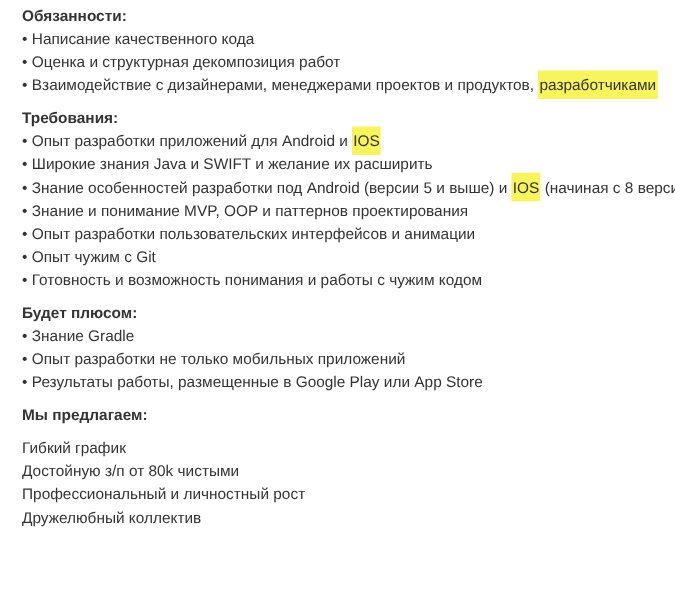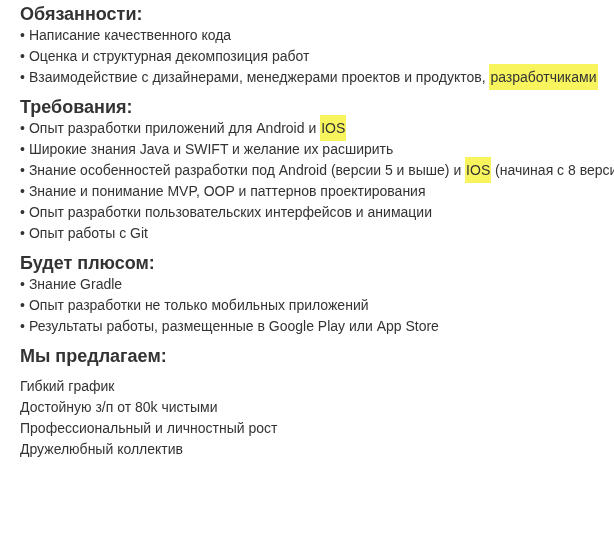--- a/index.html
+++ b/index.html
@@ -18,21 +18,21 @@
   .doc {
     padding: 4px 2px 0 20px;
     font-family: "Liberation Sans", sans-serif;
     font-size: 14px;
     line-height: 21px;
     color: var(--text-color);
   }
   .sec + .sec { margin-top: 9px; }
   .sec-title {
     margin: 0;
-    font-size: 18px;
+    font-size: 14px;
     font-weight: bold;
     line-height: 21px;
   }
   ul.items {
     margin: 0;
     padding: 0;
     list-style: none;
   }
   li.item, .offer-line {
     white-space: nowrap;
@@ -77,21 +77,24 @@
       <li class="item">
         <span class="bullet">•</span><span class="txt">Знание особенностей разработки под Android (версии 5 и выше) и </span><span class="txt hl">IOS</span><span class="txt"> (начиная с 8 версии)</span>
       </li>
       <li class="item">
         <span class="bullet">•</span><span class="txt">Знание и понимание MVP, OOP и паттернов проектирования</span>
       </li>
       <li class="item">
         <span class="bullet">•</span><span class="txt">Опыт разработки пользовательских интерфейсов и анимации</span>
       </li>
       <li class="item">
-        <span class="bullet">•</span><span class="txt">Опыт работы с Git</span>
+        <span class="bullet">•</span><span class="txt">Опыт чужим с Git</span>
+      </li>
+      <li class="item">
+        <span class="bullet">•</span><span class="txt">Готовность и возможность понимания и работы с чужим кодом</span>
       </li>
     </ul>
   </section>
 
   <section class="sec">
     <h3 class="sec-title">Будет плюсом:</h3>
     <ul class="items">
       <li class="item">
         <span class="bullet">•</span><span class="txt">Знание Gradle</span>
       </li>

